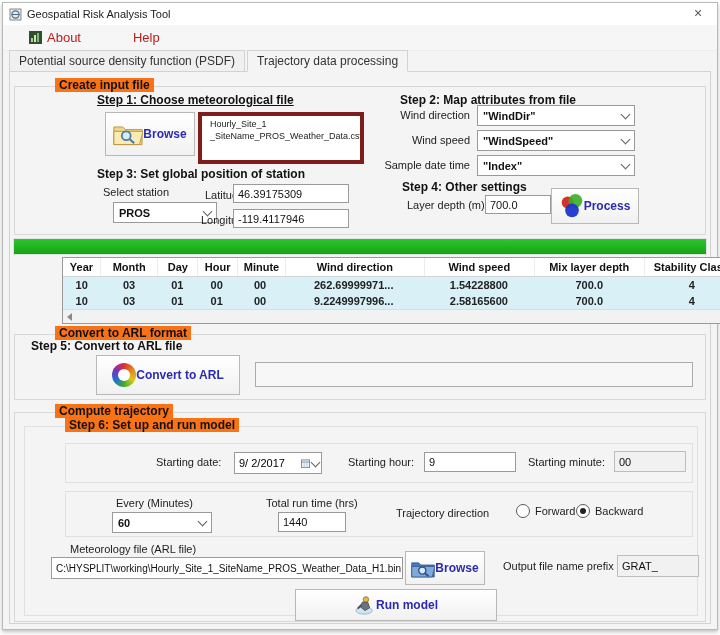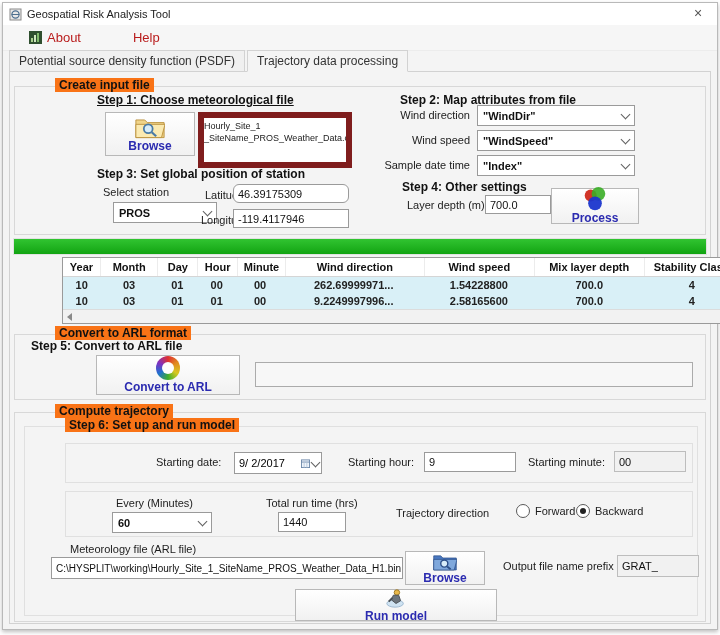--- a/index.html
+++ b/index.html
@@ -18,21 +18,21 @@
   .groupbox{position:absolute;border:1px solid #d8d8d8;background:#f4f4f4;}
   .gb-title{position:absolute;top:-9px;left:8px;background:#f97316;padding:0 4px;font-size:12px;font-weight:bold;color:#111;white-space:nowrap;margin-left:32px;}
   .step-title{font-size:12px;font-weight:bold;color:#111;white-space:nowrap;}
   .lbl{font-size:11px;color:#1c1c1c;white-space:nowrap;}
   .input{background:#fff;border:1px solid #9a9a9a;font-size:11px;color:#111;display:flex;align-items:center;padding:0 4px;overflow:hidden;white-space:nowrap;}
   .input.disabled{background:#f1f1f1;border-color:#bdbdbd;}
   .combo{background:#fff;border:1px solid #9a9a9a;display:flex;align-items:center;justify-content:space-between;padding:0 5px;font-size:11px;color:#111;}
   .combo .val{overflow:hidden;white-space:nowrap;}
   .combo .val.boldval{font-weight:bold;}
   .chev{width:6px;height:6px;border-right:1.6px solid #606060;border-bottom:1.6px solid #606060;transform:rotate(45deg);margin-top:-3px;flex:0 0 auto;}
-  .btn{background:linear-gradient(#ffffff,#f1f1f1);border:1px solid #b8b8b8;display:flex;align-items:center;justify-content:center;cursor:default;flex-direction:column;}
+  .btn{background:linear-gradient(#ffffff,#f1f1f1);border:1px solid #b8b8b8;display:flex;align-items:center;justify-content:center;cursor:default;}
   .btn-label{font-size:12px;font-weight:bold;color:#2b2bb0;white-space:nowrap;}
   .greenbar{position:absolute;background:linear-gradient(#31c431,#12a412);border:1px solid #e2e2e2;}
   .grid{position:absolute;background:#86efac;border:1px solid #9a9a9a;margin-left:48px;}
   .grid-header{display:flex;height:18px;background:#ffffff;border-bottom:1px solid #d5d5d5;}
   .gh-cell{font-size:11px;font-weight:bold;color:#111;display:flex;align-items:center;justify-content:center;border-right:1px solid #ececec;overflow:hidden;}
   .grid-row{display:flex;height:16px;background:#d9f0f7;}
   .gr-cell{font-size:11px;font-weight:bold;color:#222;display:flex;align-items:center;justify-content:center;overflow:hidden;}
   .c0{width:38px;}.c1{width:58px;}.c2{width:40px;}.c3{width:40px;}.c4{width:48px;}.c5{width:142px;}.c6{width:112px;}.c7{width:112px;}.c8{width:96px;}
   .vscroll{position:absolute;right:0;top:0;width:14px;bottom:13px;background:#f2f2f2;border-left:1px solid #dcdcdc;}
   .hscroll{position:absolute;left:0;right:14px;bottom:0;height:13px;background:#f2f2f2;border-top:1px solid #dcdcdc;}
@@ -41,21 +41,21 @@
   .tri-left{width:0;height:0;border-top:4px solid transparent;border-bottom:4px solid transparent;border-right:5px solid #8a8a8a;position:absolute;left:4px;top:3px;}
   .tri-right{width:0;height:0;border-top:4px solid transparent;border-bottom:4px solid transparent;border-left:5px solid #8a8a8a;position:absolute;right:4px;top:3px;}
   .progress{background:#f7f7f7;border:1px solid #ababab;}
   .subpanel{position:absolute;border:1px solid #e0e0e0;}
   .radio{display:flex;align-items:center;gap:5px;}
   .rdot{width:12px;height:12px;border:1px solid #5a5a5a;border-radius:50%;background:#fff;position:relative;flex:0 0 auto;}
   .radio.checked .rdot::after{content:"";position:absolute;left:3px;top:3px;width:6px;height:6px;border-radius:50%;background:#222;}
   .rlabel{font-size:11px;color:#1c1c1c;white-space:nowrap;}
   .rainbow-ring{width:24px;height:24px;border-radius:50%;background:conic-gradient(#e03030,#e08a20,#d8c820,#3cae2c,#2070d0,#8030c0,#e03030);position:relative;flex:0 0 auto;}
   .rainbow-ring::after{content:"";position:absolute;left:6px;top:6px;width:12px;height:12px;border-radius:50%;background:#fdfdfd;}
-  .filebox{background:#fff;border:6px solid #7f1d1d;font-size:9px;color:#222;padding:2px 0;line-height:1.35;overflow:hidden;}
+  .filebox{background:#fff;border:4px solid #7f1d1d;font-size:9px;color:#222;padding:2px 8px;line-height:1.35;overflow:hidden;}
   .datepick{background:#fff;border:1px solid #9a9a9a;display:flex;align-items:center;font-size:11px;padding:0 2px 0 4px;justify-content:space-between;}
 </style>
 </head>
 <body>
 
 <div class="window">
 
   <div class="titlebar">
     <span style="display:inline-flex;">
       <svg width="13" height="13" viewBox="0 0 13 13">
@@ -114,21 +114,21 @@
         <div>_SiteName_PROS_Weather_Data.csv</div>
       </div>
 
       <div class="abs step-title" style="left:82px;top:80px;">Step 3: Set global position of station</div>
       <div class="abs lbl" style="left:88px;top:99px;">Select station</div>
       <div class="abs combo" style="left:98px;top:115px;width:92px;height:19px;font-weight:bold;">
         <span class="val">PROS</span>
         <span class="chev"></span>
       </div>
       <div class="abs lbl" style="left:190px;top:102px;">Latitude</div>
-      <div class="abs input" style="left:218px;top:97px;width:106px;height:17px;border-radius:6px;">46.39175309</div>
+      <div class="abs input" style="left:218px;top:97px;width:106px;height:17px;">46.39175309</div>
       <div class="abs lbl" style="left:186px;top:127px;">Longitude</div>
       <div class="abs input" style="left:218px;top:122px;width:106px;height:17px;">-119.4117946</div>
 
       <div class="abs step-title" style="left:385px;top:6px;">Step 2: Map attributes from file</div>
       <div class="abs lbl" style="left:330px;top:22px;width:125px;text-align:right;">Wind direction</div>
       <div class="abs combo" style="left:462px;top:18px;width:146px;height:19px;">
         <span class="val boldval">"WindDir"</span>
         <span class="chev"></span>
       </div>
       <div class="abs lbl" style="left:330px;top:47px;width:125px;text-align:right;">Wind speed</div>

